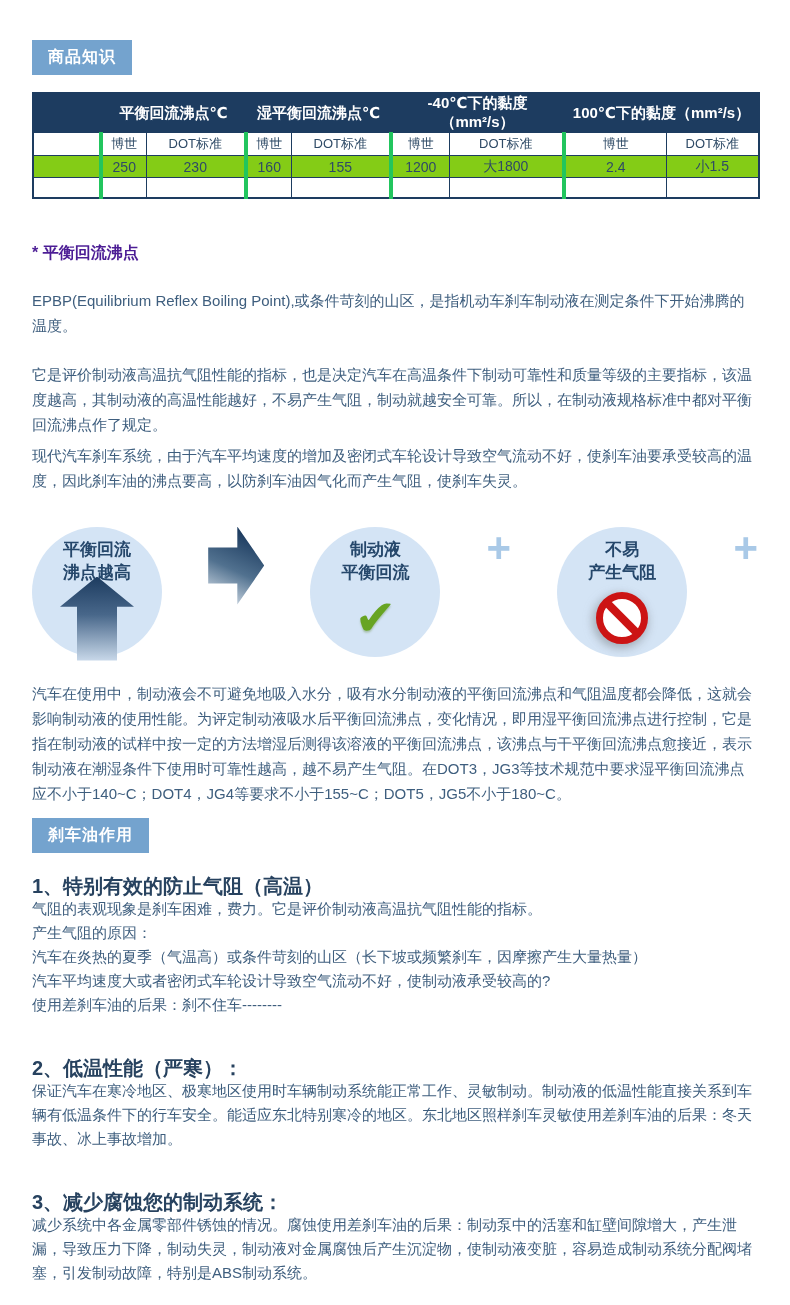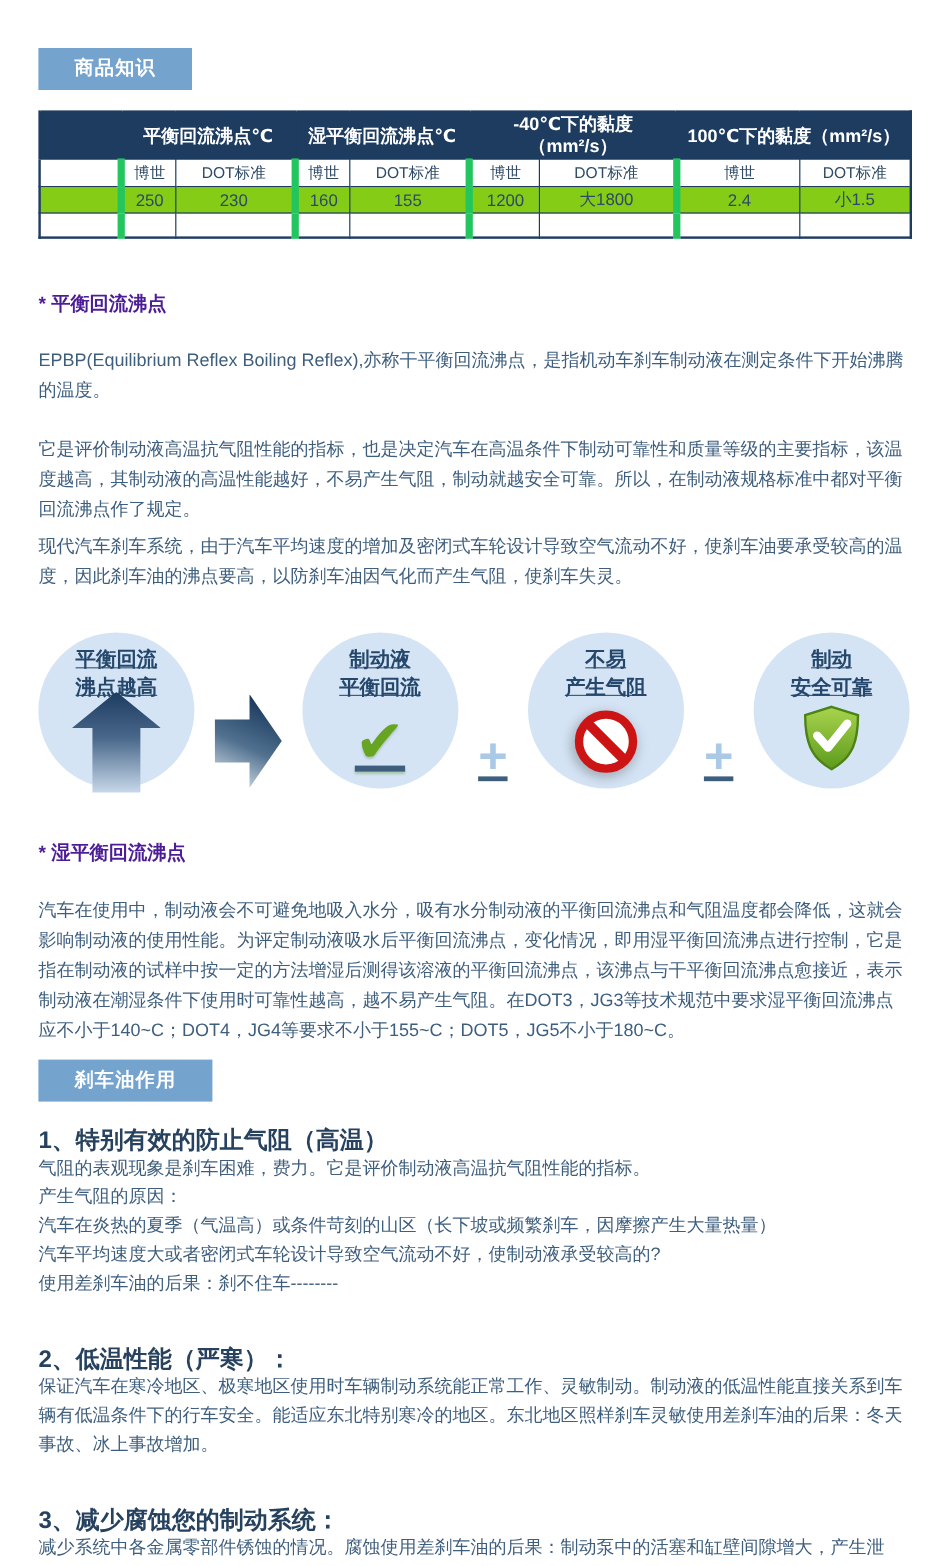--- a/index.html
+++ b/index.html
@@ -11,21 +11,21 @@
   }
   .content { padding:0 32px 20px 32px; }
 
   
   .badge {
     display:inline-block;
     background:#74a3ce;
     color:#ffffff;
     font-size:16px;
     font-weight:bold;
-    padding:7px 30px;
+    padding:7px 16px;
     letter-spacing:1px;
   }
   .badge-top { margin-top:40px; }
   .badge-mid { margin-top:12px; }
 
   
   table.spec {
     border-collapse:collapse;
     margin-top:17px;
     width:726px;
@@ -38,21 +38,21 @@
     background:#1d3c60;
     color:#ffffff;
     font-size:15px;
     font-weight:bold;
     height:33px;
     border-left:2px solid #1d3c60;
   }
   table.spec .sub td { height:23px; font-size:13px; color:#2e4a66; background:#ffffff; }
   table.spec .vals td { height:22px; background:#84cc16; color:#2e4a66; }
   table.spec .empty td { height:20px; background:#ffffff; }
-  table.spec td.gdiv { border-left:6px solid #22c55e; }
+  table.spec td.gdiv { border-left:4px solid #22c55e; }
 
   
   .h-star {
     margin-top:44px;
     font-size:16px;
     font-weight:bold;
     color:#4c1d95;
   }
   .para {
     margin-top:24px;
@@ -60,23 +60,22 @@
     line-height:25px;
     color:#3e5e7e;
   }
   .para.tight { margin-top:6px; }
 
   
   .diagram {
     margin-top:34px;
     width:726px;
     display:flex;
-    align-items:flex-end;
+    align-items:flex-start;
     justify-content:space-between;
-    text-decoration:underline;
   }
   .circle {
     width:130px;
     height:130px;
     border-radius:50%;
     background:#d4e4f5;
     display:flex;
     flex-direction:column;
     align-items:center;
     justify-content:center;
@@ -203,21 +202,21 @@
       <td class="gdiv"></td>
           <td></td>
       <td class="gdiv"></td>
           <td></td>
     </tr>
   </tbody>
     </table>
 
   
   <div class="h-star">* 平衡回流沸点</div>
-  <p class="para">EPBP(Equilibrium Reflex Boiling Reflex),亦称干平衡回流沸点，是指机动车刹车制动液在测定条件下开始沸腾的温度。</p>
+  <p class="para">EPBP(Equilibrium Reflex Boiling Point),或条件苛刻的山区，是指机动车刹车制动液在测定条件下开始沸腾的温度。</p>
   <p class="para">它是评价制动液高温抗气阻性能的指标，也是决定汽车在高温条件下制动可靠性和质量等级的主要指标，该温度越高，其制动液的高温性能越好，不易产生气阻，制动就越安全可靠。所以，在制动液规格标准中都对平衡回流沸点作了规定。</p>
   <p class="para tight">现代汽车刹车系统，由于汽车平均速度的增加及密闭式车轮设计导致空气流动不好，使刹车油要承受较高的温度，因此刹车油的沸点要高，以防刹车油因气化而产生气阻，使刹车失灵。</p>
 
   
   <div class="diagram">
     <div class="circle">
       <div class="lbl">
         <span>平衡回流</span><br>
         <span>沸点越高</span>
       </div>
@@ -245,44 +244,23 @@
         <span>不易</span><br>
         <span>产生气阻</span>
       </div>
       <div class="icon-slot">
         <div class="no-icon"></div>
       </div>
     </div>
 
     <div class="plus">+</div>
 
-    <div class="circle">
-      <div class="lbl">
-        <span>制动</span><br>
-        <span>安全可靠</span>
-      </div>
-      <div class="icon-slot">
-        <span>
-          <svg width="52" height="56" viewBox="0 0 52 56">
-            <defs>
-              <linearGradient id="shg" x1="0" y1="0" x2="0" y2="1">
-                <stop offset="0" stop-color="#a8d44e"></stop>
-                <stop offset="1" stop-color="#5e9a1c"></stop>
-              </linearGradient>
-            </defs>
-            <path d="M26 2 L48 9 C48 30 44 44 26 54 C8 44 4 30 4 9 Z" fill="url(#shg)" stroke="#4d8316" stroke-width="2"></path>
-            <path d="M14 26 L23 36 L39 16" fill="none" stroke="#ffffff" stroke-width="7" stroke-linecap="round" stroke-linejoin="round"></path>
-          </svg>
-        </span>
-      </div>
-    </div>
   </div>
 
   
-  <div class="h-star">* 湿平衡回流沸点</div>
   <p class="para">汽车在使用中，制动液会不可避免地吸入水分，吸有水分制动液的平衡回流沸点和气阻温度都会降低，这就会影响制动液的使用性能。为评定制动液吸水后平衡回流沸点，变化情况，即用湿平衡回流沸点进行控制，它是指在制动液的试样中按一定的方法增湿后测得该溶液的平衡回流沸点，该沸点与干平衡回流沸点愈接近，表示制动液在潮湿条件下使用时可靠性越高，越不易产生气阻。在DOT3，JG3等技术规范中要求湿平衡回流沸点应不小于140~C；DOT4，JG4等要求不小于155~C；DOT5，JG5不小于180~C。</p>
 
   
   <div class="badge badge-mid">刹车油作用</div>
 
   
   <div class="fn-heading first">1、特别有效的防止气阻（高温）</div>
   <div class="fn-line">气阻的表观现象是刹车困难，费力。它是评价制动液高温抗气阻性能的指标。</div>
   <div class="fn-line">产生气阻的原因：</div>
   <div class="fn-line">汽车在炎热的夏季（气温高）或条件苛刻的山区（长下坡或频繁刹车，因摩擦产生大量热量）</div>

